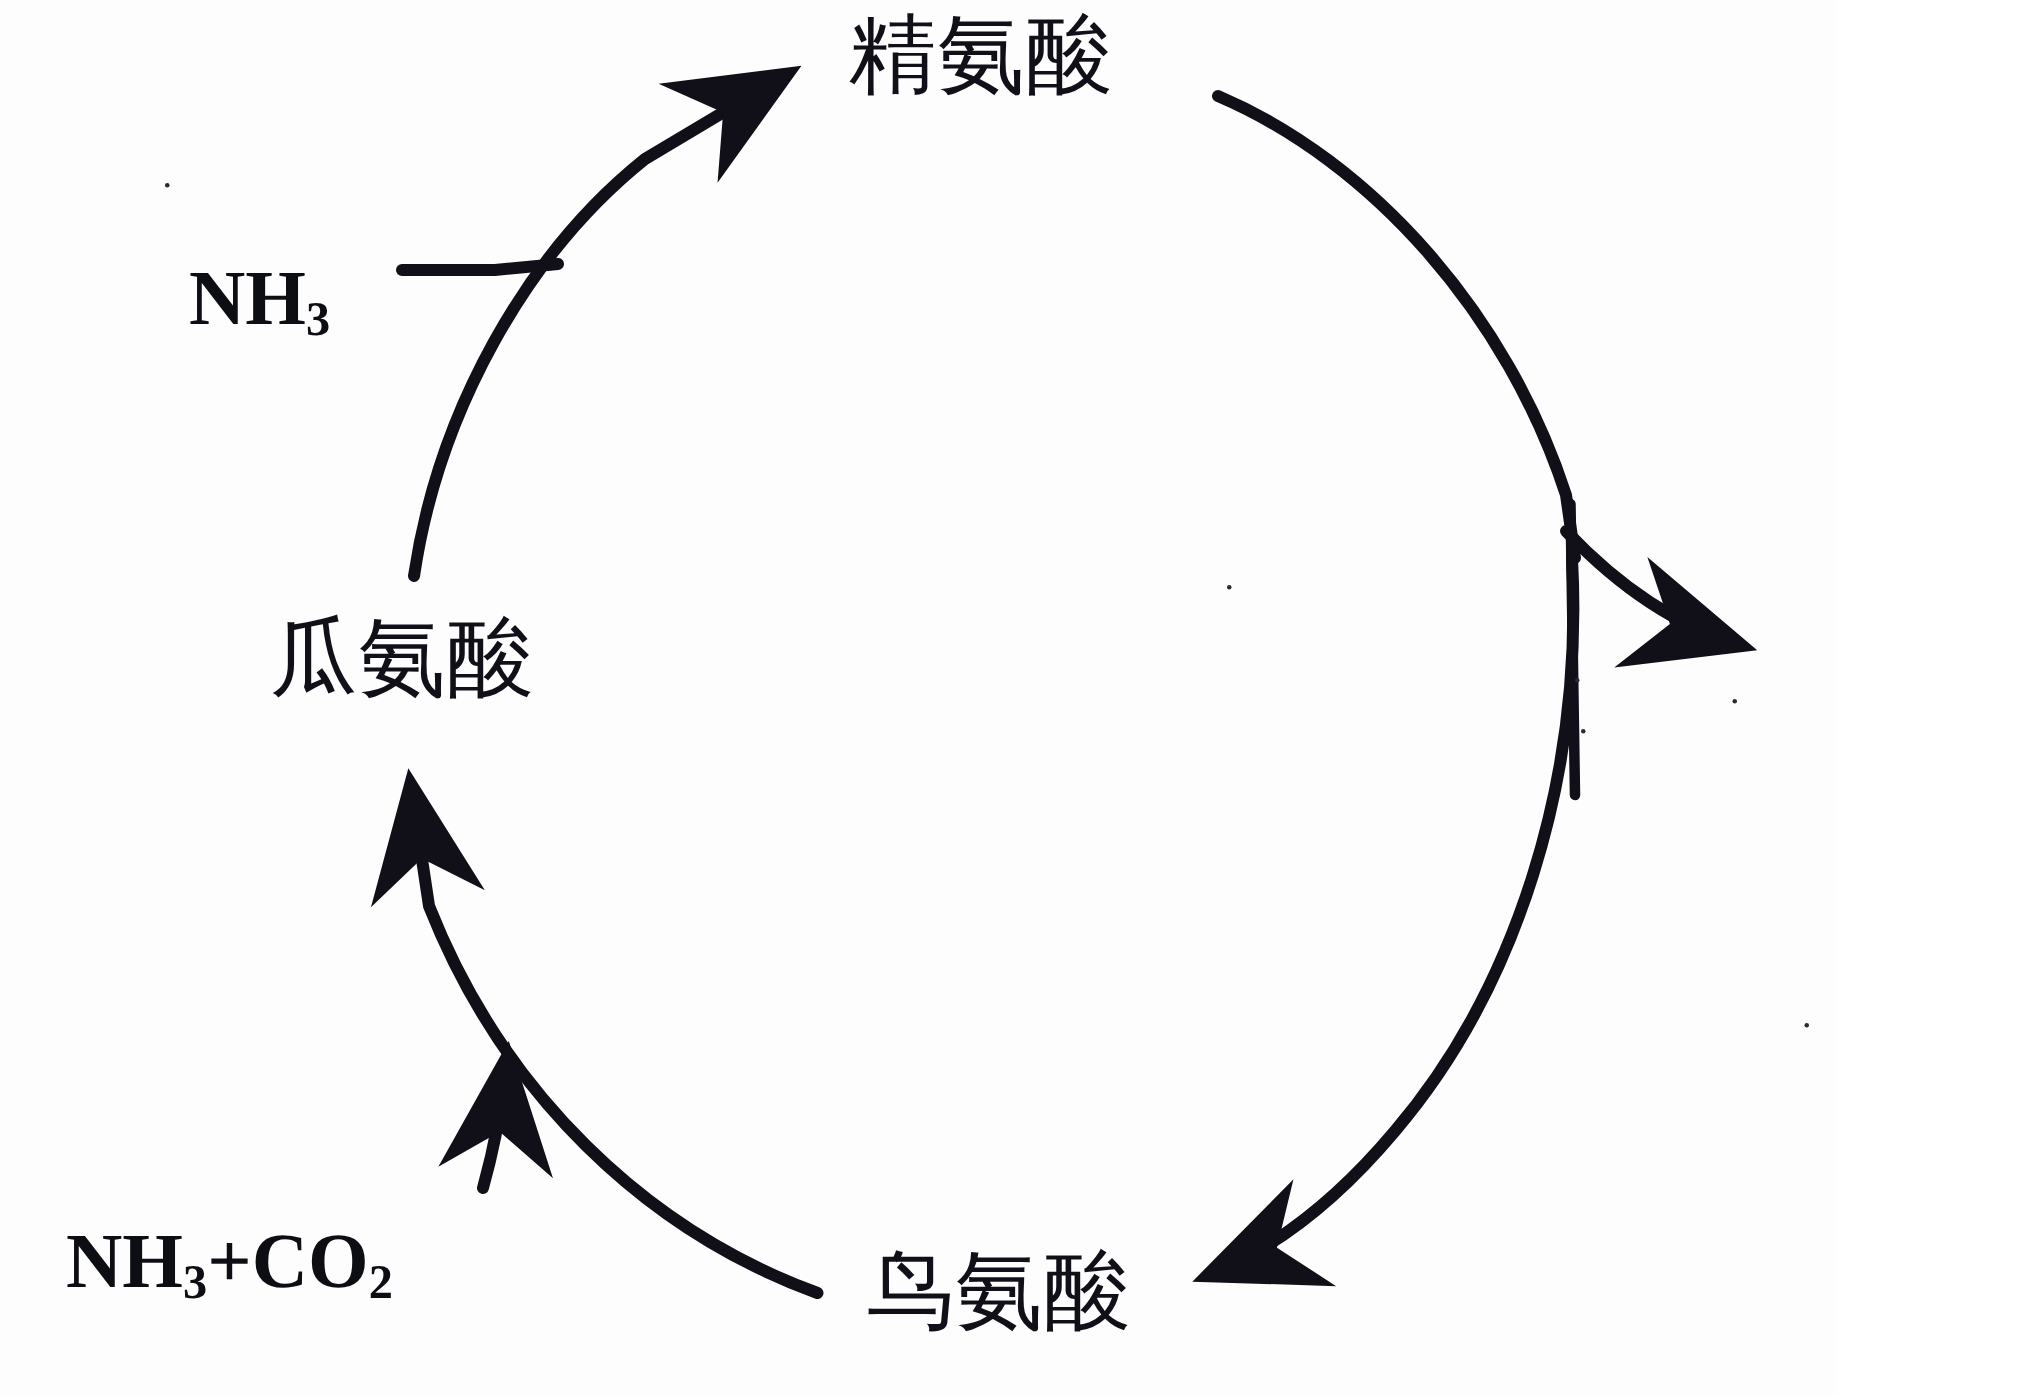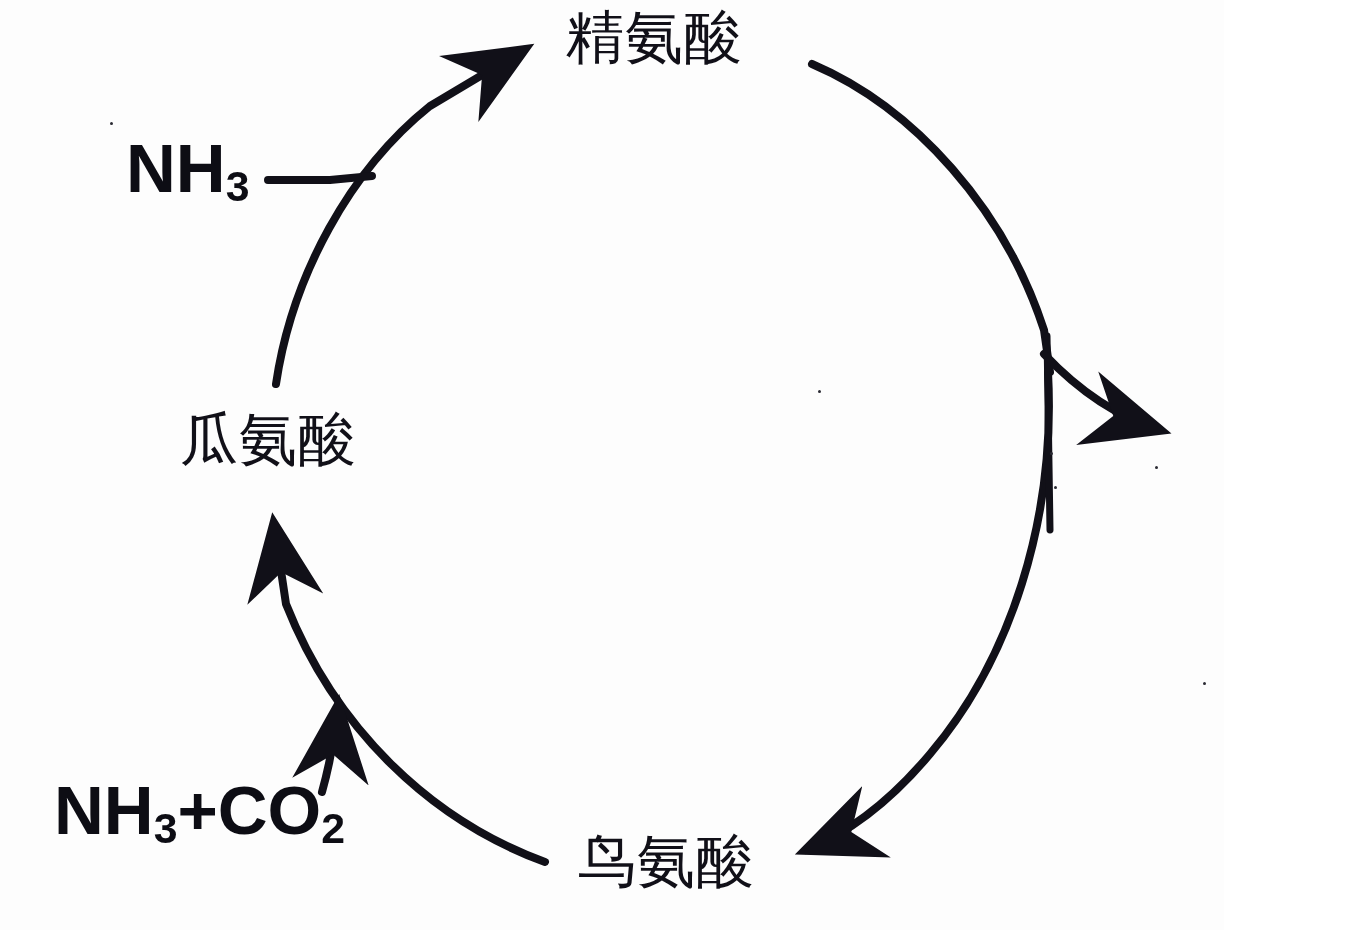--- a/index.html
+++ b/index.html
@@ -28,45 +28,46 @@
     font-family: "Liberation Sans", sans-serif;
     font-size: 58px;
     line-height: 1;
     letter-spacing: 1px;
     white-space: nowrap;
     user-select: none;
   }
   .formula-label {
     position: absolute;
     color: #0d0d14;
-    font-family: Liberation Sans, sans-serif;
+    font-family: Liberation Serif, serif;
     font-weight: bold;
-    font-size: 69px;
+    font-size: 52px;
     line-height: 1;
     white-space: nowrap;
     user-select: none;
+    margin-top: 40px;
   }
   .formula-label sub {
     font-size: 0.62em;
     vertical-align: baseline;
     position: relative;
     top: 0.22em;
     font-weight: bold;
   }
   .speck {
     position: absolute;
     background: #2a2a33;
     border-radius: 50%;
   }
   #node-arginine  { left: 566px; top: 8px; }
   #node-citrulline{ left: 180px; top: 410px; }
   #node-ornithine { left: 578px; top: 832px; text-align: right; }
   #node-urea      { left: 1207px; top: 400px; }
   #label-nh3      { left: 126px; top: 134px; }
-  #label-nh3co2   { left: 54px; top: 776px; }
+  #label-nh3co2   { left: 44px; top: 776px; }
 </style>
 </head>
 <body>
 
 <div id="stage">
 
   <svg id="diagram-svg" viewBox="0 0 1356 930">
     <defs>
       <marker id="ah" markerWidth="13" markerHeight="13" refX="9.5" refY="5.2" orient="auto" markerUnits="strokeWidth">
         <path d="M0,0.4 L11,5.2 L0,10 L3.4,5.2 Z" fill="#111018"></path>

